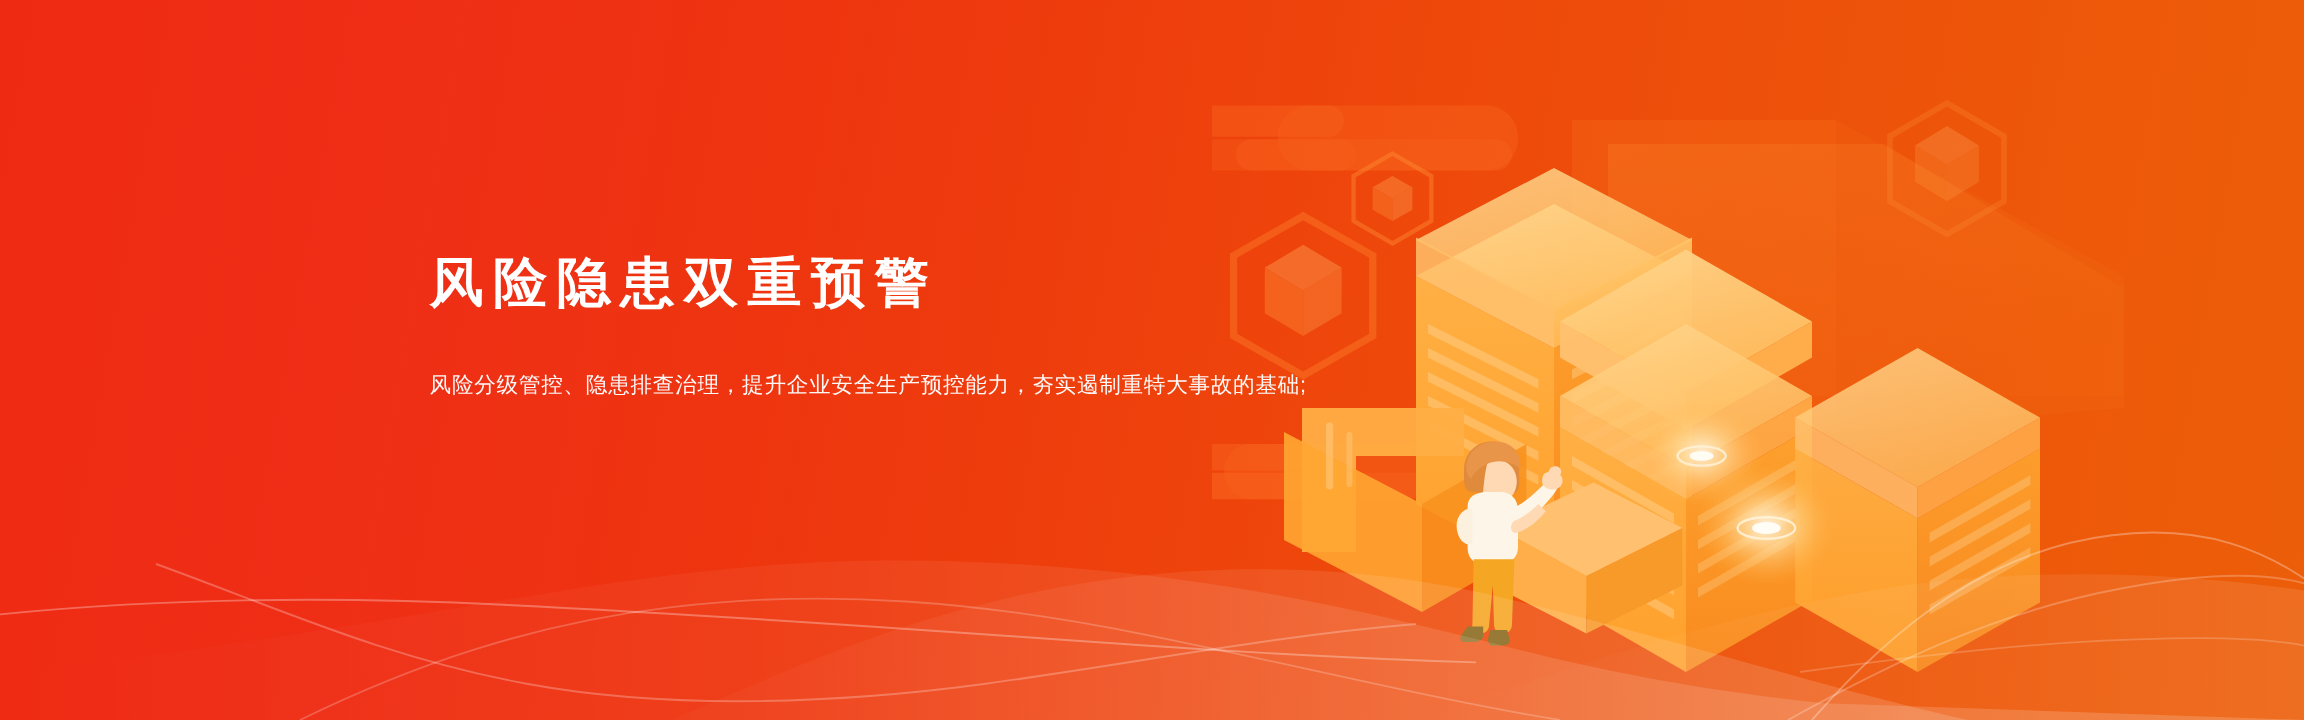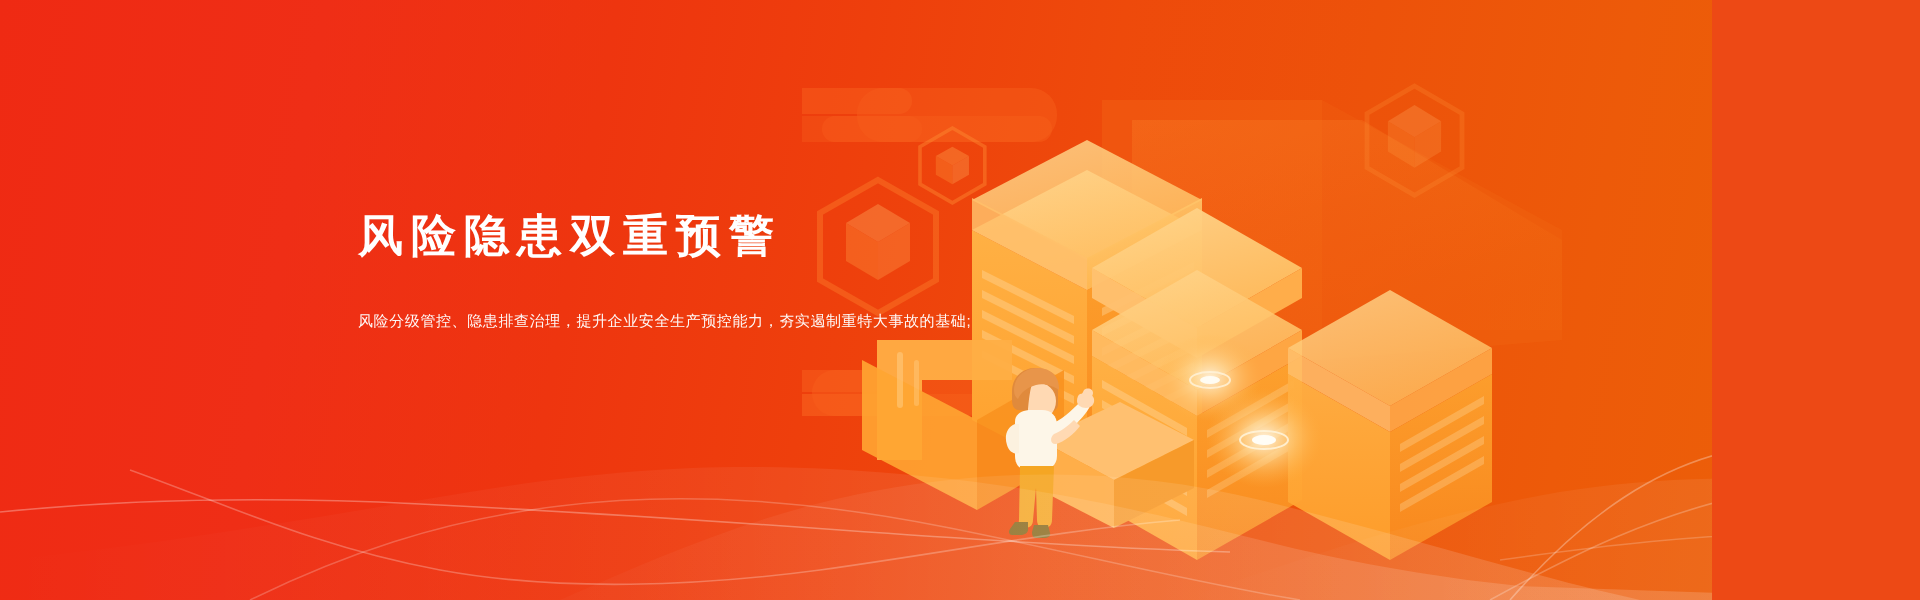--- a/index.html
+++ b/index.html
@@ -7,21 +7,21 @@
     margin: 0;
     padding: 0;
     background: #ED4915;
   }
   body {
     font-family: "Liberation Sans", "DejaVu Sans", sans-serif;
   }
 
   .banner {
     position: relative;
-    width: 1712px;
+    width: 1920px;
     height: 600px;
     overflow: hidden;
     background: linear-gradient(100deg,
         #EF2A13 0%,
         #EF2E16 18%,
         #EE350F 34%,
         #EE3F0C 48%,
         #EE4A0B 62%,
         #ED520A 76%,
         #ED5A09 90%,
@@ -58,21 +58,21 @@
     line-height: 1.05;
     font-weight: bold;
     color: #FFFFFF;
     letter-spacing: 8px;
     white-space: nowrap;
   }
   .sub-lines {
     margin-top: 42px;
   }
   .sub-line {
-    font-size: 15px;
+    font-size: 18px;
     line-height: 40px;
     color: #FFFFFF;
     letter-spacing: 0.6px;
     white-space: nowrap;
     opacity: 0.97;
   }
 </style>
 </head>
 <body>
 

